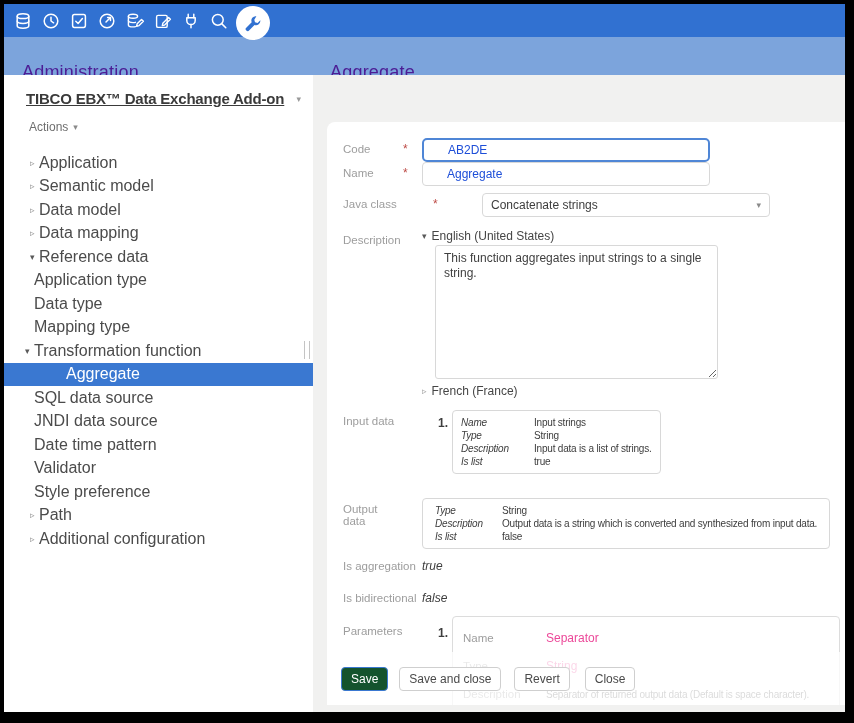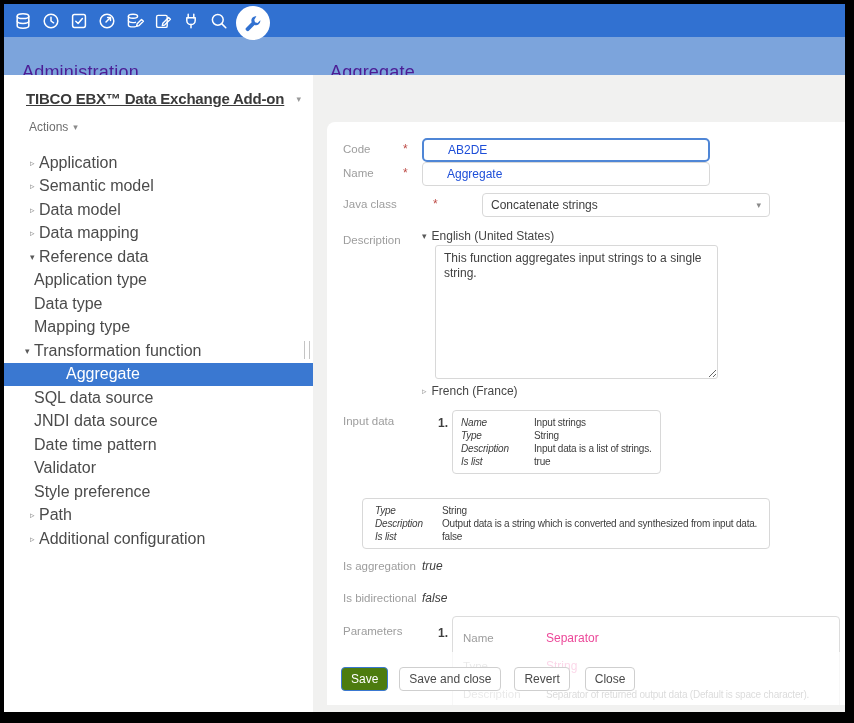--- a/index.html
+++ b/index.html
@@ -83,21 +83,21 @@
   .p-row{display:flex;height:28px;align-items:center;}
   .p-lbl{width:83px;flex:none;color:#9d9d9d;font-size:11.5px;}
   .p-val{font-size:12px;color:#ec4899;}
   .p-val-long{font-size:10px;letter-spacing:-.2px;color:#5a5a5a;white-space:nowrap;}
 
   
   .footer{position:absolute;left:0;right:0;bottom:0;height:53px;background:rgba(255,255,255,.78);
           display:flex;align-items:center;padding-left:14px;gap:11px;z-index:3;}
   .btn{font:12px "Liberation Sans",sans-serif;border-radius:4px;padding:4px 9px;cursor:pointer;
        border:1px solid #cfcfcf;background:#fff;color:#4a4a4a;}
-  .btn-primary{background:#4d7c0f;border-color:#3a78d1;color:#fff;}
+  .btn-primary{background:#14532d;border-color:#3a78d1;color:#fff;}
   .btn-revert{margin-left:2px;} .btn-close{margin-left:4px;}
 </style>
 </head>
 <body>
 
 <div class="app">
 
   <div class="toolbar">
     <span class="tool">
       <svg width="20" height="20" viewBox="0 0 20 20" fill="none" stroke="#fff" stroke-width="1.5" stroke-linecap="round" stroke-linejoin="round">
@@ -311,20 +311,21 @@
                   </span>
                 <span class="kv-row">
                     <span class="kv-k">Is list</span>
                     <span class="kv-v">true</span>
                   </span>
               </span>
             </span>
           </div>
 
           <div class="frow frow-outputdata">
+            <span class="flbl">Output data</span>
             <span class="freq"></span>
             <span class="fctl">
               <span class="kv-box out-box" style="display:block;">
                 <span class="kv-row">
                     <span class="kv-k">Type</span>
                     <span class="kv-v">String</span>
                   </span>
                 <span class="kv-row">
                     <span class="kv-k">Description</span>
                     <span class="kv-v">Output data is a string which is converted and synthesized from input data.</span>

